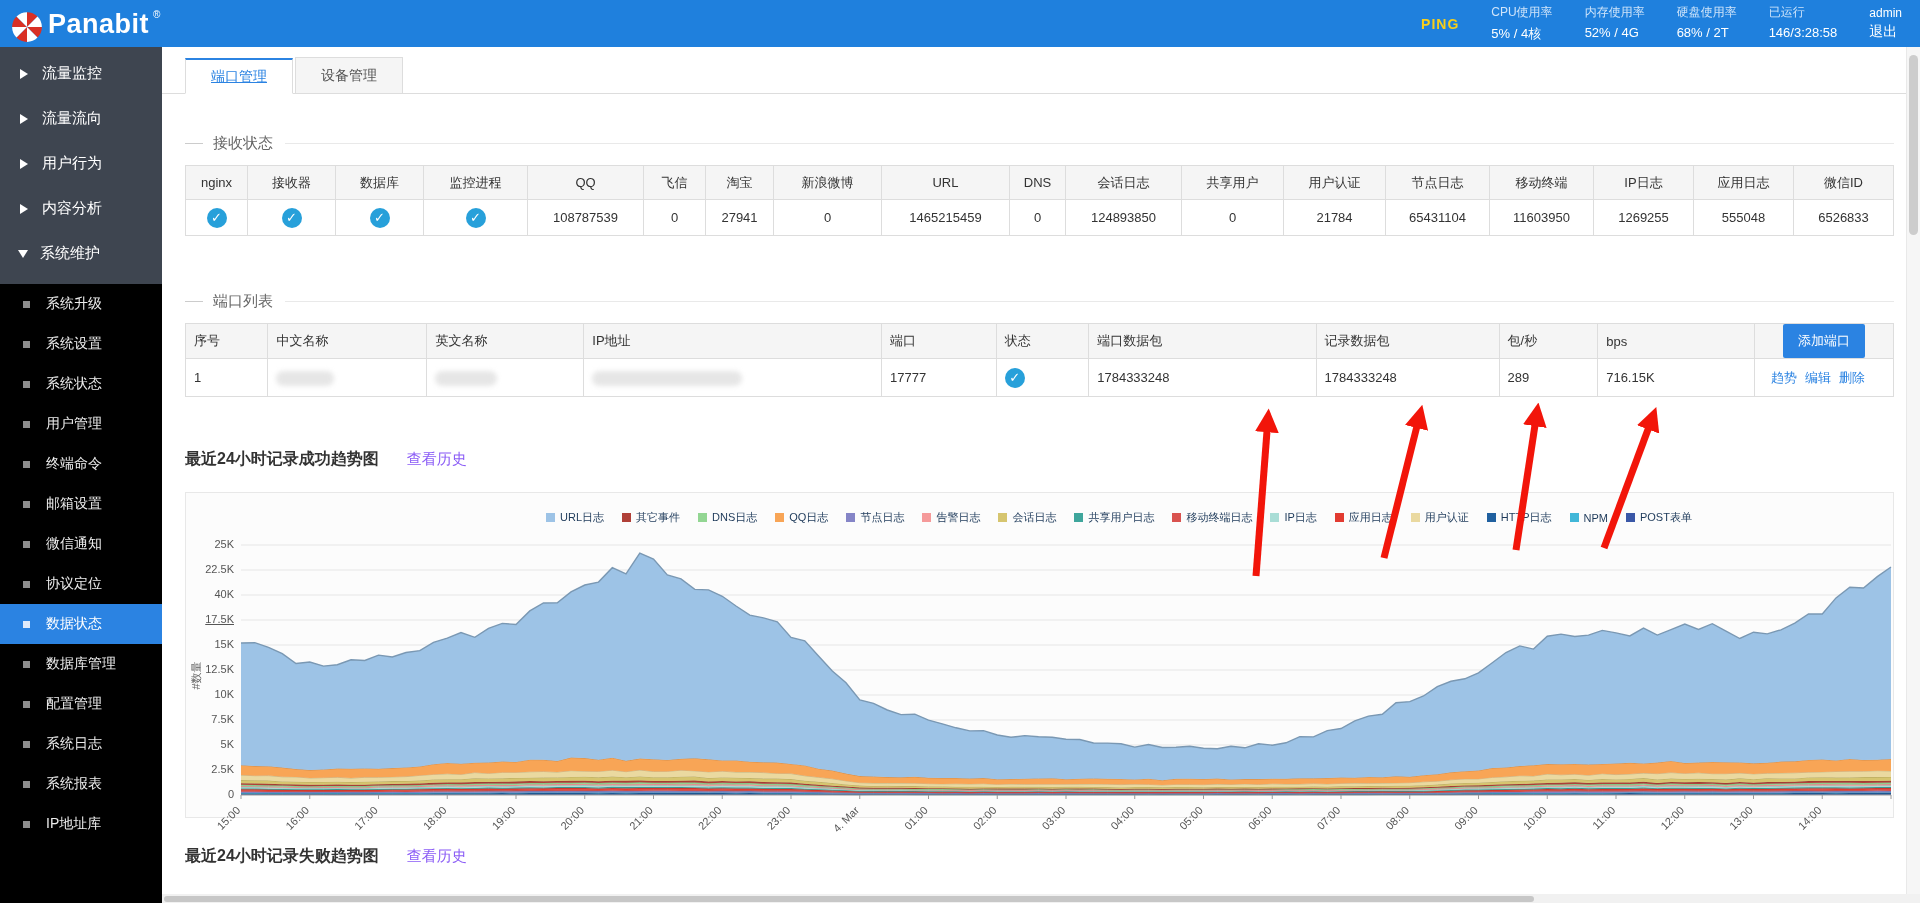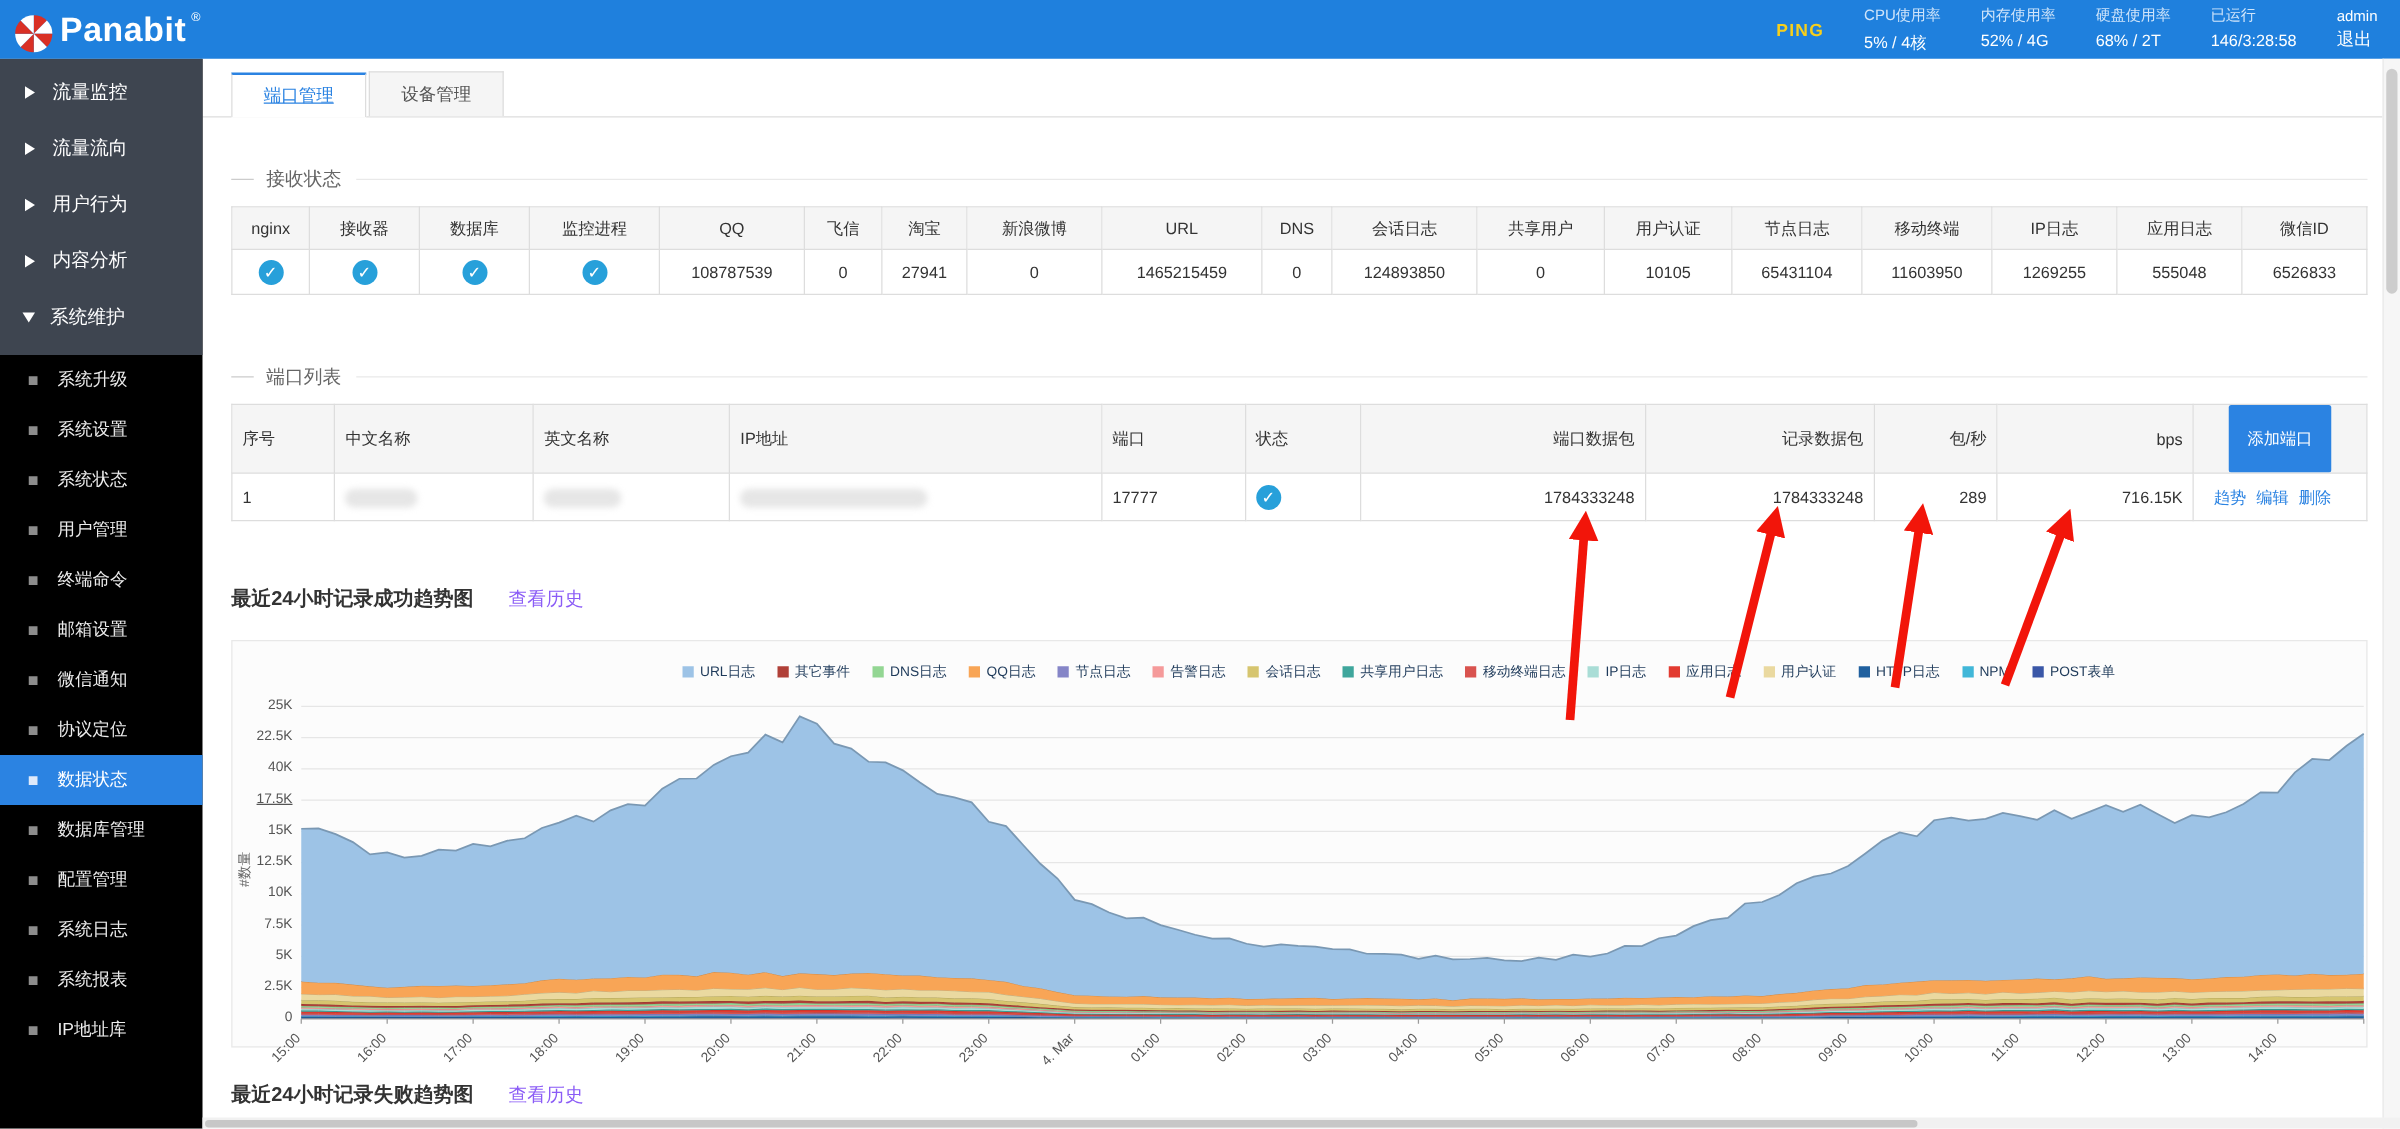--- a/index.html
+++ b/index.html
@@ -47,27 +47,27 @@
   .section-title { display:flex; align-items:center; color:#666; font-size:15px; }
   .section-title::before { content:""; width:18px; height:1px; background:#ccc; margin-right:10px; }
   .section-title::after { content:""; flex:1; height:1px; background:#e9e9e9; margin-left:12px; }
 
   table { width:100%; border-collapse:collapse; table-layout:fixed; margin-top:12px; font-size:13px; }
   th,td { border:1px solid #ddd; color:#333; padding:0 8px; overflow:hidden; white-space:nowrap; }
   #recv-table th { height:34px; background:#f5f5f5; font-weight:normal; text-align:center; }
   #recv-table td { height:36px; text-align:center; }
   #port-table th { height:34px; background:#f5f5f5; font-weight:normal; text-align:left; }
   #port-table td { height:38px; text-align:left; }
-  #port-table th.ar, #port-table td.ar { text-align:right; }
+  #port-table th.ar, #port-table td.ar { }
   #port-table th.ac, #port-table td.ac { text-align:center; }
   .badge { display:inline-block; width:20px; height:20px; border-radius:50%; background:#27a0da;
     color:#fff; font-size:13px; line-height:20px; text-align:center; font-weight:bold; }
   .blob { display:inline-block; height:15px; border-radius:8px; background:#e6e6e6;
     filter:blur(2.5px); vertical-align:middle; }
-  .add-btn { background:#2b83e2; color:#fff; border:none; font-size:13px; padding:18px 15px;
+  .add-btn { background:#2b83e2; color:#fff; border:none; font-size:13px; padding:8px 15px;
     border-radius:2px; cursor:pointer; font-family:inherit; }
   .rowlink { color:#2b83e2; text-decoration:none; margin-right:8px; cursor:pointer; }
   .rowlink:last-child { margin-right:12px; }
 
   .chart-head { margin:52px 12px 0 23px; display:flex; align-items:baseline; gap:28px; }
   .chart-head.failed { margin-top:28px; }
   .chart-title { font-size:16px; font-weight:bold; color:#333; }
   .view-link { font-size:15px; color:#8b5cf6; text-decoration:none; cursor:pointer; }
 
   .chart-panel { position:relative; margin:22px 12px 0 23px; height:326px;
@@ -280,21 +280,21 @@
             <td><span class="badge">✓</span></td>
             <td><span class="badge">✓</span></td>
             <td>108787539</td>
             <td>0</td>
             <td>27941</td>
             <td>0</td>
             <td>1465215459</td>
             <td>0</td>
             <td>124893850</td>
             <td>0</td>
-            <td>10105</td>
+            <td>21784</td>
             <td>65431104</td>
             <td>11603950</td>
             <td>1269255</td>
             <td>555048</td>
             <td>6526833</td>
           </tr>
         </tbody>
       </table>
   </div>
 

